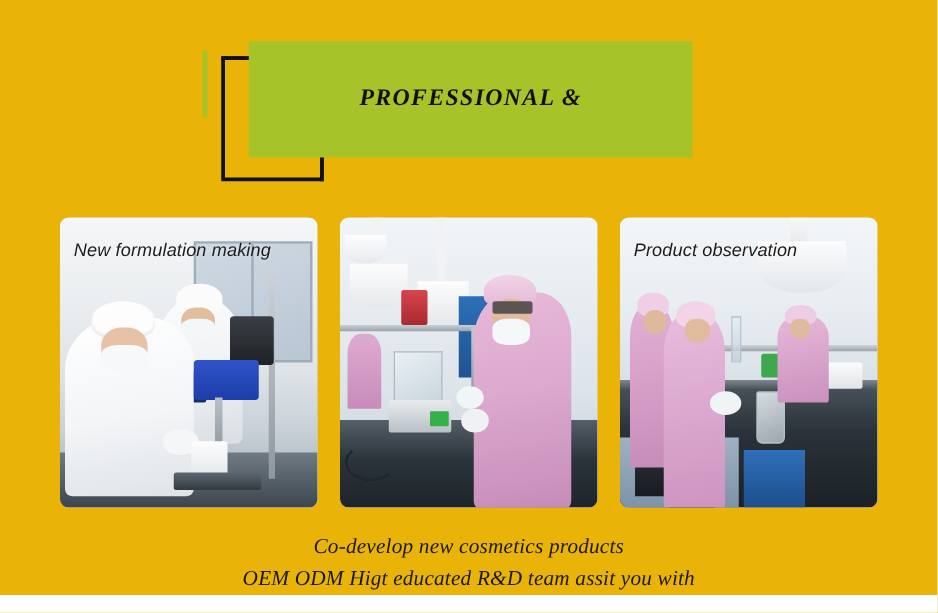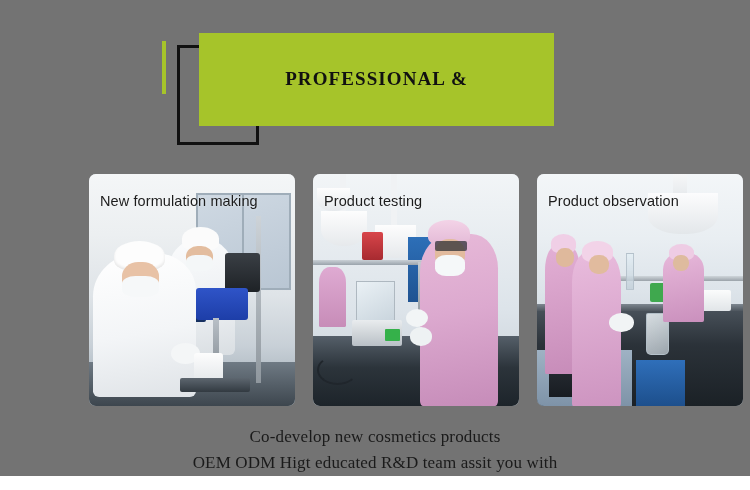--- a/index.html
+++ b/index.html
@@ -10,21 +10,22 @@
     height: 490px;
     background: #ffffff;
     font-family: "Liberation Sans", sans-serif;
     overflow: hidden;
   }
 
   .page {
     position: relative;
     width: 750px;
     height: 476px;
-    background: #737373;
+    background: #eab308;
+    font-style: italic;
   }
 
   
   .banner {
     position: absolute;
     left: 0; top: 0;
     width: 750px;
     height: 160px;
   }
 
@@ -97,21 +98,20 @@
 
   
   .panels {
     position: absolute;
     left: 48px;
     top: 174px;
     width: 654px;
     height: 232px;
     display: flex;
     gap: 18px;
-    margin-left: 41px;
   }
 
   .panel {
     position: relative;
     width: 207px;
     height: 232px;
     border-radius: 7px;
     overflow: hidden;
     background: #cfd4d8;
   }
@@ -509,21 +509,20 @@
         <div class="p2-balance-screen"></div>
         <div class="p2-worker-main"></div>
         <div class="p2-cap-main"></div>
         <div class="p2-face-main"></div>
         <div class="p2-glasses"></div>
         <div class="p2-mask-main"></div>
         <div class="p2-glove-1"></div>
         <div class="p2-glove-2"></div>
         <div class="p2-cable"></div>
       </div>
-      <div class="panel-label">Product testing</div>
     </div>
 
     <div class="panel">
       <div class="photo">
         <div class="p3-bg"></div>
         <div class="p3-duct"></div>
         <div class="p3-hood"></div>
         <div class="p3-shelf-rail"></div>
         <div class="p3-bench"></div>
         <div class="p3-bench-edge"></div>

